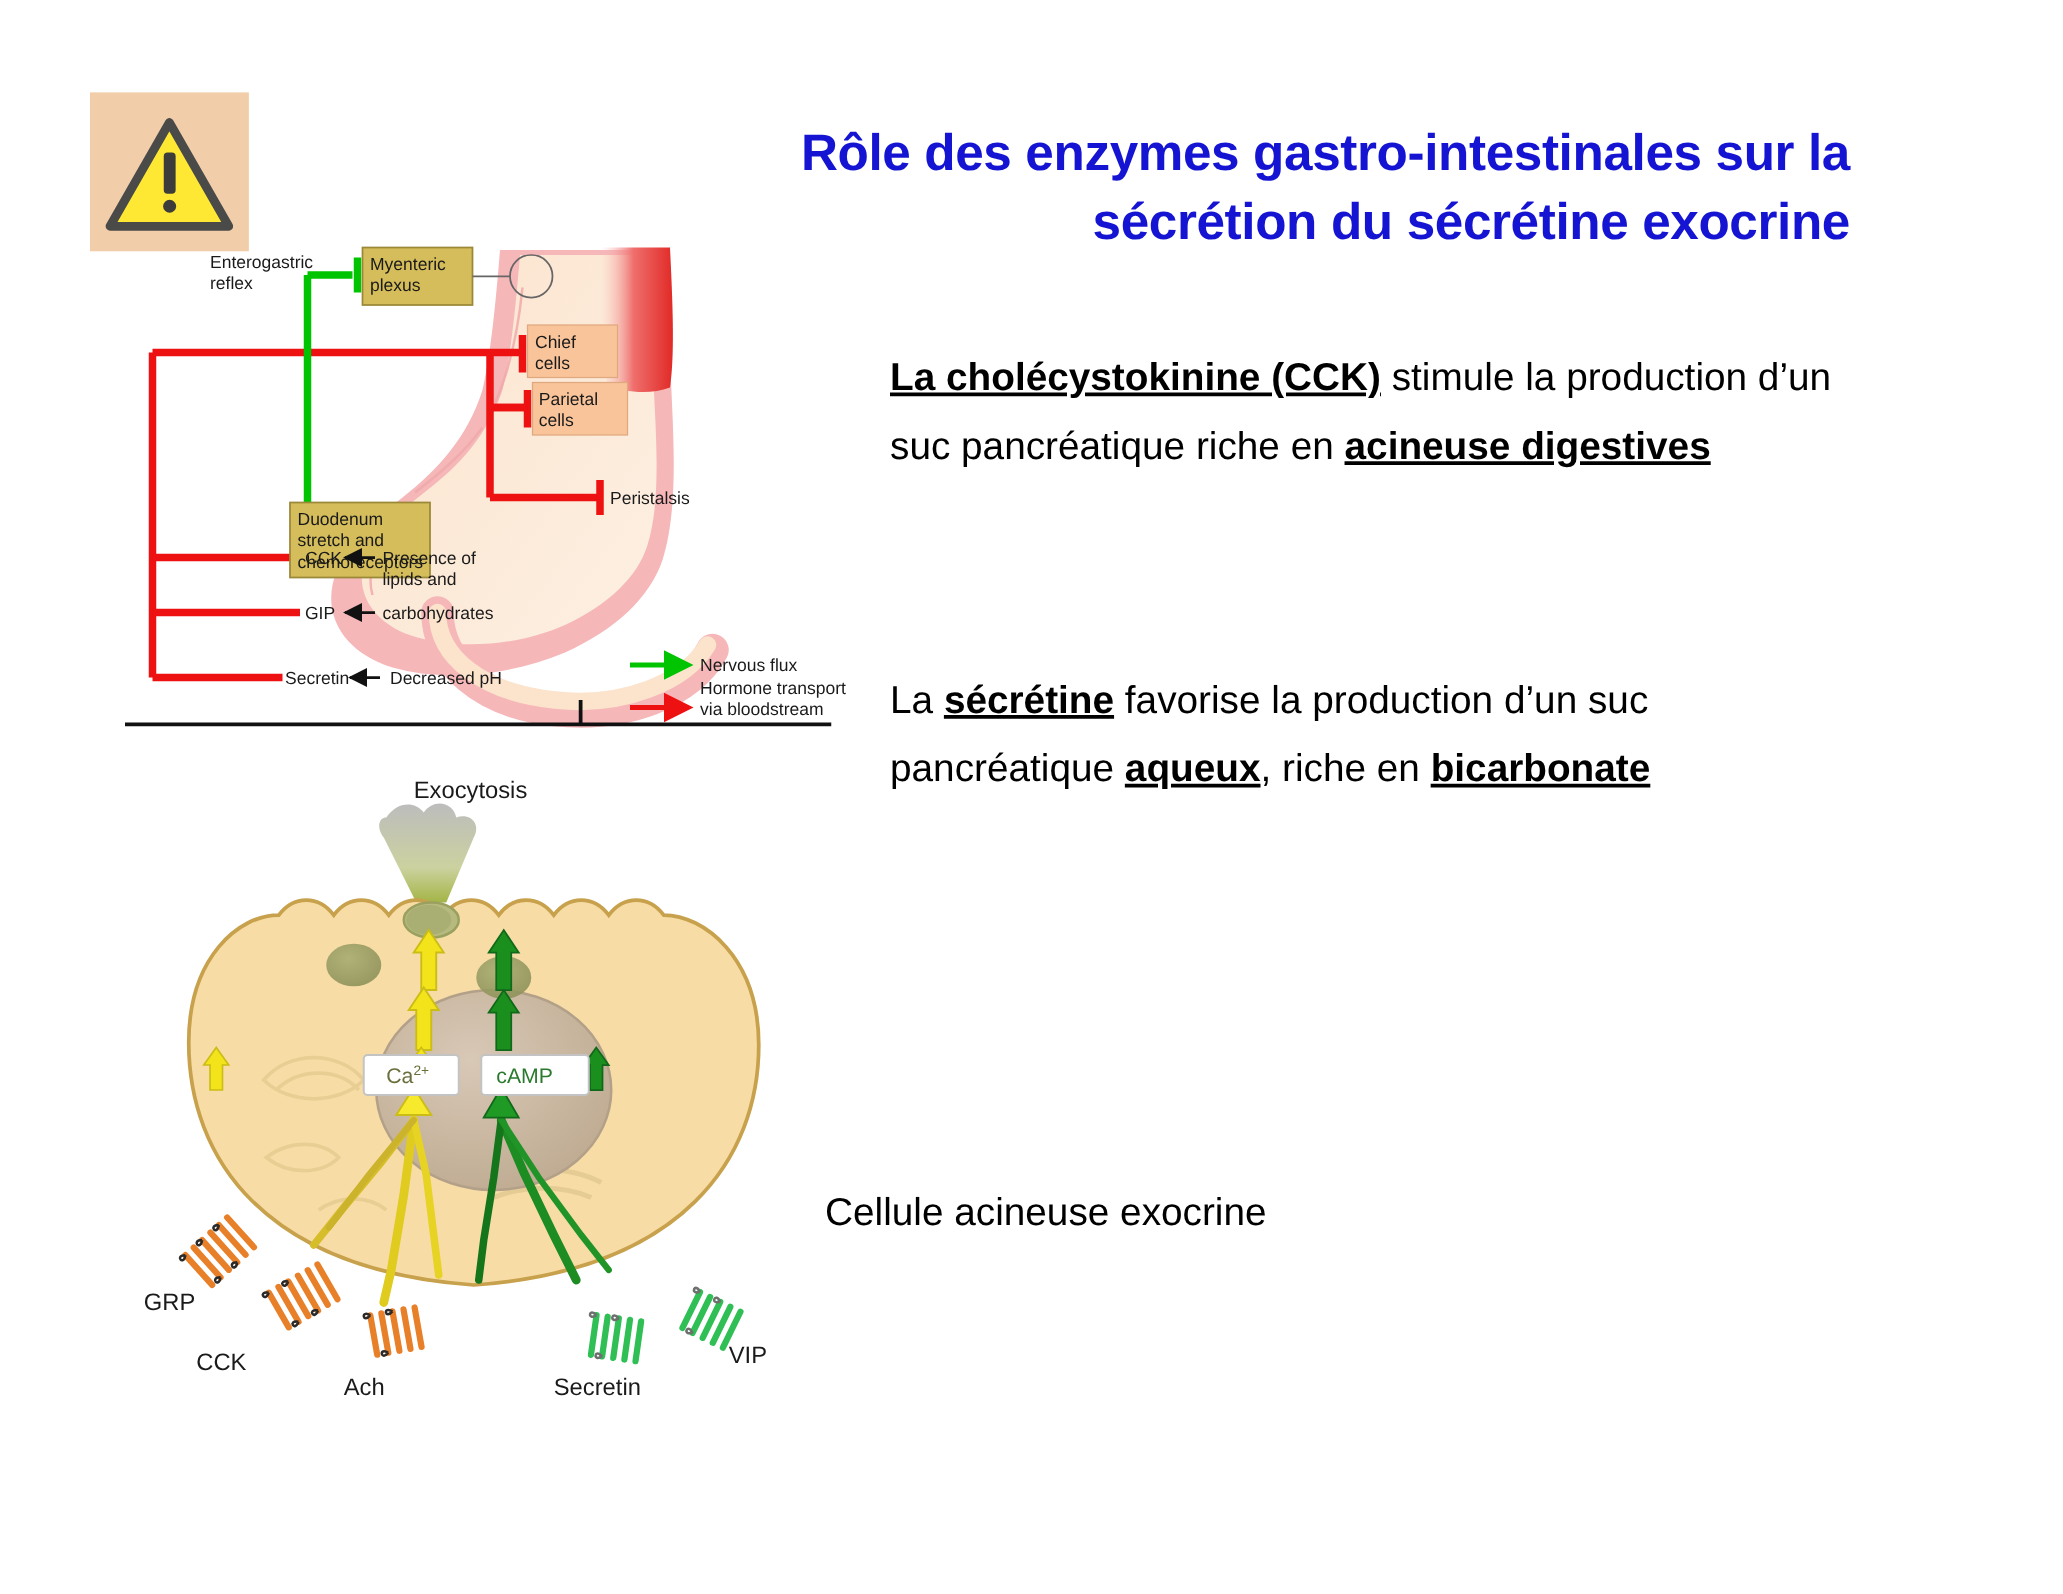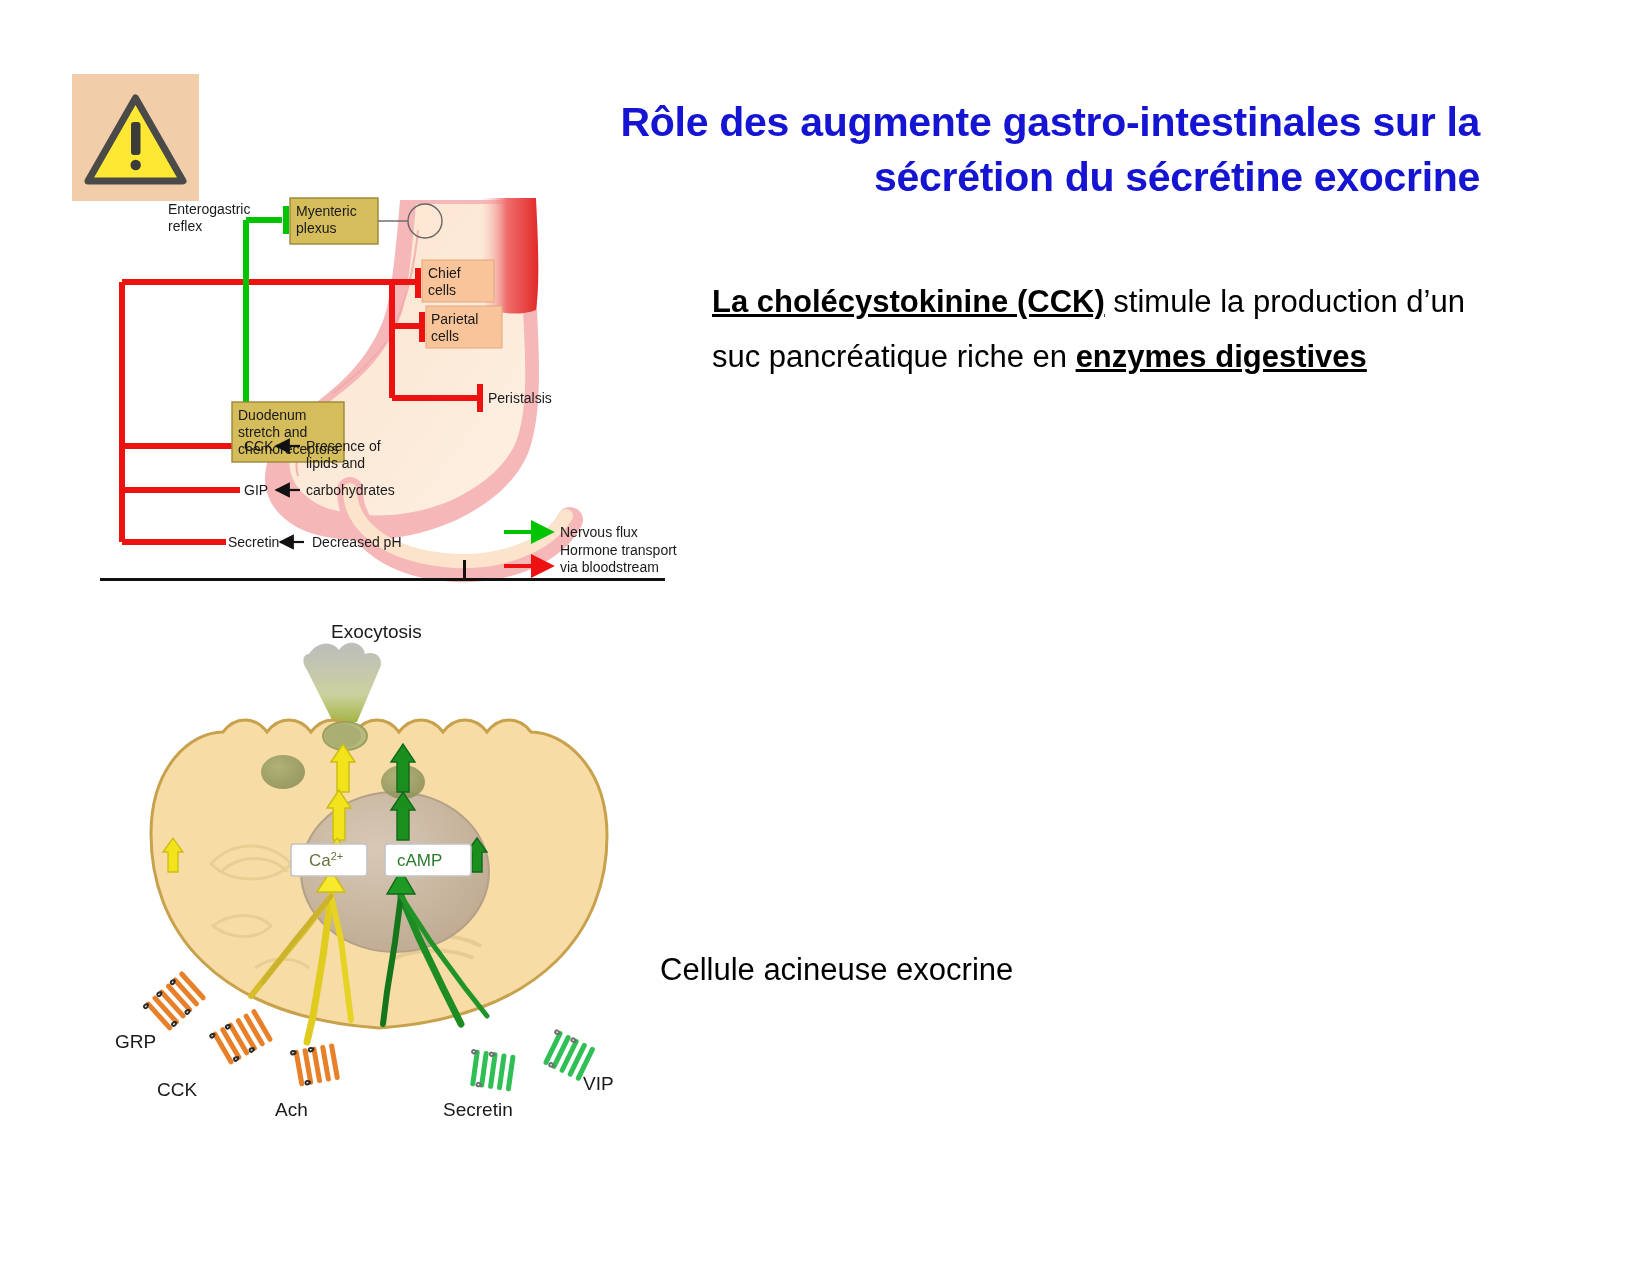--- a/index.html
+++ b/index.html
@@ -68,21 +68,21 @@
   <div id="warn-box">
     <svg viewBox="0 0 127 127" xmlns="http://www.w3.org/2000/svg">
       <rect x="0" y="0" width="127" height="127" fill="#f2cdaa"></rect>
       <path d="M63.5 24 L111 107 L16 107 Z" fill="#ffe833" stroke="#4a4a48" stroke-width="7" stroke-linejoin="round"></path>
       <rect x="59" y="48" width="9.5" height="33" rx="3" fill="#3c3c3a"></rect>
       <circle cx="63.7" cy="91" r="5.2" fill="#3c3c3a"></circle>
     </svg>
   </div>
 
   <div id="title">
-    <span>Rôle des augmente gastro-intestinales sur la</span><br>
+    <span>Rôle des enzymes gastro-intestinales sur la</span><br>
     <span>sécrétion du sécrétine exocrine</span>
   </div>
 
   <div id="fig-top">
     <svg viewBox="0 0 580 400" xmlns="http://www.w3.org/2000/svg">
       <defs>
         <linearGradient id="gFundus" x1="0" y1="0" x2="1" y2="0">
           <stop offset="0%" stop-color="#f7c0be" stop-opacity="0"></stop>
           <stop offset="45%" stop-color="#ef6f6d"></stop>
           <stop offset="100%" stop-color="#e12a27"></stop>
@@ -381,20 +381,23 @@
 
       <text x="20" y="452" font-family="Liberation Sans, sans-serif" font-size="19" fill="#1a1a1a">GRP</text>
       <text x="62" y="500" font-family="Liberation Sans, sans-serif" font-size="19" fill="#1a1a1a">CCK</text>
       <text x="180" y="520" font-family="Liberation Sans, sans-serif" font-size="19" fill="#1a1a1a">Ach</text>
       <text x="348" y="520" font-family="Liberation Sans, sans-serif" font-size="19" fill="#1a1a1a">Secretin</text>
       <text x="488" y="494" font-family="Liberation Sans, sans-serif" font-size="19" fill="#1a1a1a">VIP</text>
     </svg>
   </div>
 
   <div class="para" id="para1">
-    <b>La cholécystokinine (CCK)</b><span> stimule la production d’un suc pancréatique riche en </span><b>enzymes digestives</b>
-  </div>
-
+    <b>La cholécystokinine (CCK)</b><span> stimule la production d’un suc pancréatique riche en </span><b>acineuse digestives</b>
+  </div>
+
+  <div class="para" id="para2">
+    <span>La </span><b>sécrétine</b><span> favorise la production d’un suc pancréatique </span><b>aqueux</b><span>, riche en </span><b>bicarbonate</b>
+  </div>
 
 
   <div id="caption">Cellule acineuse exocrine</div>
 
 </div>
 
 </body></html>

